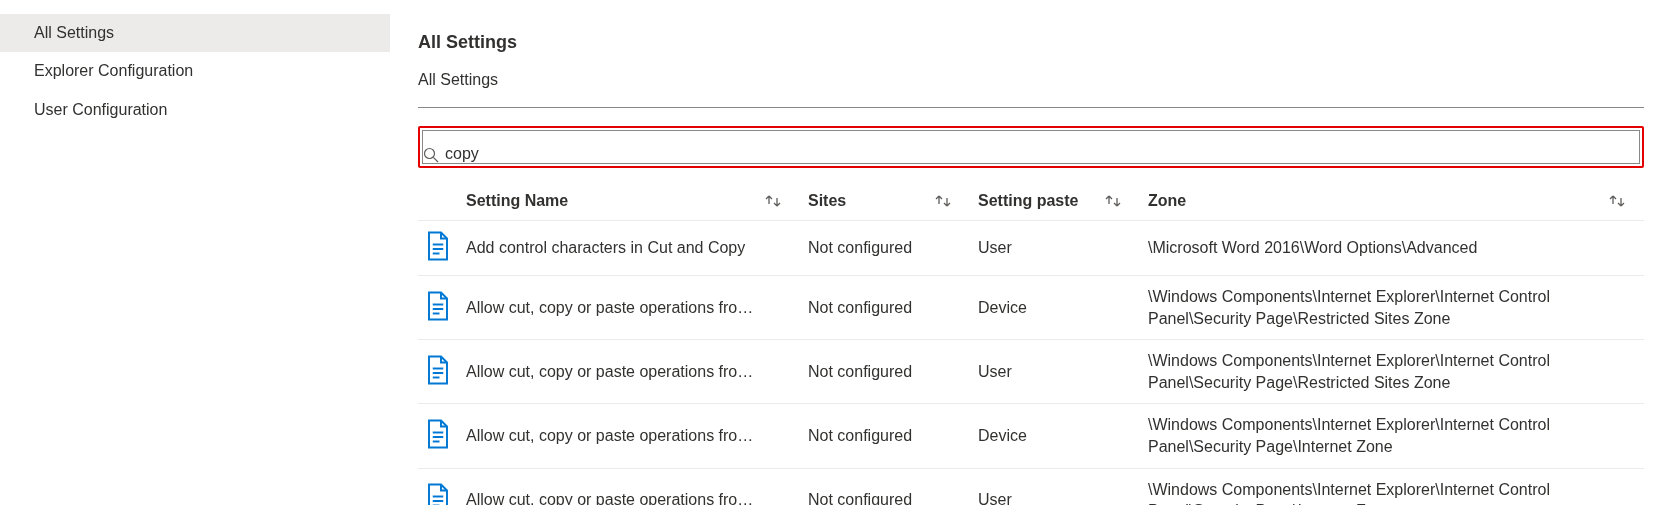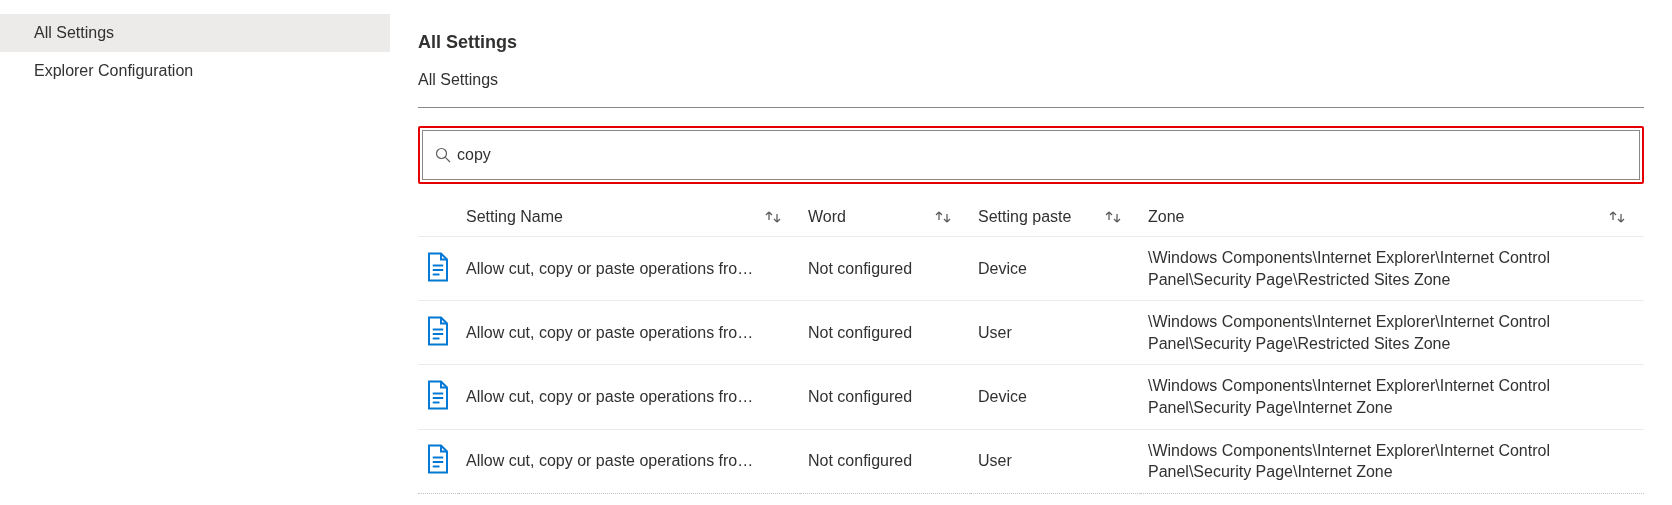--- a/index.html
+++ b/index.html
@@ -40,25 +40,25 @@
       margin-bottom: 18px;
     }
     .search-wrap {
       border: 2px solid #e40000;
       border-radius: 2px;
       padding: 2px;
       margin-bottom: 14px;
     }
     .search-inner {
       display: flex;
-      align-items: center;
+      align-items: flex-end;
       border: 1px solid #8a8886;
       background: #fff;
-      height: 50px;
-      padding: 0 12px;
+      height: 34px;
+      padding: 0 0;
     }
     .search-icon {
       width: 16px; height: 16px;
       margin-right: 6px;
       flex-shrink: 0;
       color: #605e5c;
     }
     .search-input {
       border: none;
       outline: none;
@@ -71,21 +71,21 @@
       width: 100%;
       border-collapse: collapse;
       table-layout: fixed;
     }
     th, td {
       text-align: left;
       padding: 10px 8px;
       vertical-align: middle;
       font-size: 16px;
     }
-    th { font-weight: 400; }
+    th { font-weight: 700; }
     tbody tr { border-top: 1px solid #edebe9; }
     tbody tr:last-child { border-bottom: 1px dotted #c8c6c4; }
     .col-icon   { width: 40px; }
     .col-name   { width: 342px; }
     .col-state  { width: 170px; }
     .col-type   { width: 170px; }
     .col-path   { width: auto; }
     .th-inner {
       display: flex;
       align-items: center;
@@ -111,20 +111,21 @@
     }
   </style>
 </head>
 <body>
 
 <div class="layout">
 
   <nav class="sidebar">
     <div class="sidebar-item active">All Settings</div>
     <div class="sidebar-item">Explorer Configuration</div>
+    <div class="sidebar-item">User Configuration</div>
   </nav>
 
   <main class="main">
     <h1 class="page-title">All Settings</h1>
     <div class="breadcrumb">All Settings</div>
 
     <div class="search-wrap">
       <div class="search-inner">
         <span class="search-icon">
           <svg viewBox="0 0 16 16" fill="none" stroke="currentColor" stroke-width="1.2">
@@ -153,21 +154,21 @@
               <span class="sort-icon">
                 <svg viewBox="0 0 18 14" fill="none" stroke="currentColor" stroke-width="1.3">
                   <path d="M5 10 V2 M5 2 L2 5 M5 2 L8 5"></path>
                   <path d="M13 4 V12 M13 12 L10 9 M13 12 L16 9"></path>
                 </svg>
               </span>
             </div>
           </th>
           <th>
             <div class="th-inner">
-              <span>Word</span>
+              <span>Sites</span>
               <span class="sort-icon">
                 <svg viewBox="0 0 18 14" fill="none" stroke="currentColor" stroke-width="1.3">
                   <path d="M5 10 V2 M5 2 L2 5 M5 2 L8 5"></path>
                   <path d="M13 4 V12 M13 12 L10 9 M13 12 L16 9"></path>
                 </svg>
               </span>
             </div>
           </th>
           <th>
             <div class="th-inner">
@@ -187,20 +188,34 @@
                 <svg viewBox="0 0 18 14" fill="none" stroke="currentColor" stroke-width="1.3">
                   <path d="M5 10 V2 M5 2 L2 5 M5 2 L8 5"></path>
                   <path d="M13 4 V12 M13 12 L10 9 M13 12 L16 9"></path>
                 </svg>
               </span>
             </div>
           </th>
         </tr>
       </thead>
       <tbody>
+        <tr>
+          <td><span class="doc-icon">
+            <svg viewBox="0 0 16 20" fill="none" stroke="currentColor" stroke-width="1.3">
+              <path d="M2 1 H10 L14 5 V19 H2 Z"></path>
+                  <path d="M10 1 V5 H14"></path>
+              <line x1="4.5" y1="9" x2="11.5" y2="9"></line>
+                  <line x1="4.5" y1="12" x2="11.5" y2="12"></line>
+                  <line x1="4.5" y1="15" x2="9" y2="15"></line>
+            </svg></span></td>
+          <td class="ellipsis">Add control characters in Cut and Copy</td>
+          <td>Not configured</td>
+          <td>User</td>
+          <td class="path-cell">\Microsoft Word 2016\Word Options\Advanced</td>
+        </tr>
         <tr>
           <td><span class="doc-icon">
             <svg viewBox="0 0 16 20" fill="none" stroke="currentColor" stroke-width="1.3">
               <path d="M2 1 H10 L14 5 V19 H2 Z"></path>
                   <path d="M10 1 V5 H14"></path>
               <line x1="4.5" y1="9" x2="11.5" y2="9"></line>
                   <line x1="4.5" y1="12" x2="11.5" y2="12"></line>
                   <line x1="4.5" y1="15" x2="9" y2="15"></line>
             </svg></span></td>
           <td class="ellipsis">Allow cut, copy or paste operations fro…</td>

